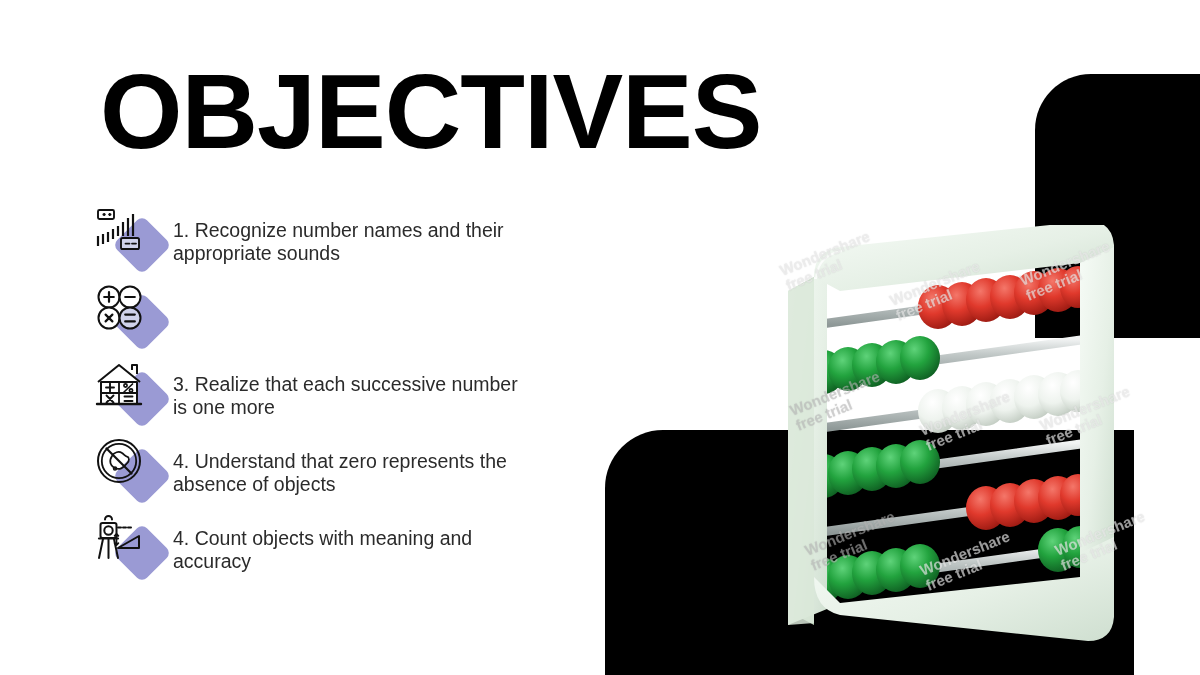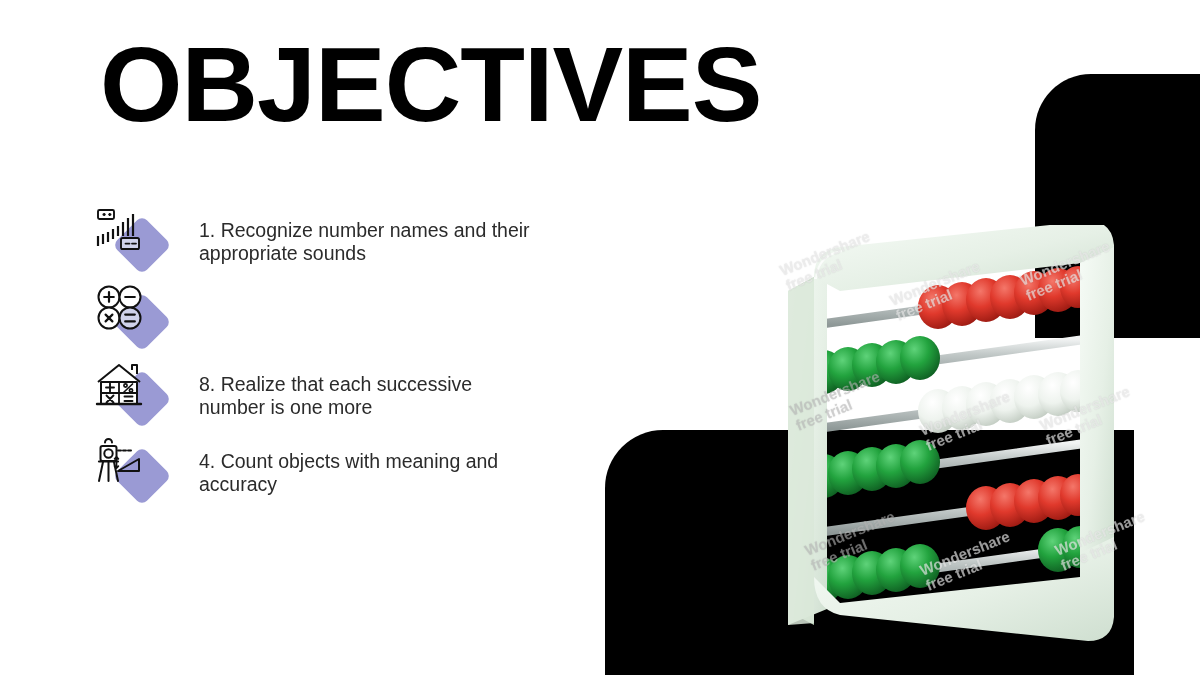--- a/index.html
+++ b/index.html
@@ -37,21 +37,21 @@
     width: 529px;
     height: 245px;
     background: #000000;
     border-top-left-radius: 58px;
   }
 
   
   .title {
     position: absolute;
     left: 100px;
-    top: 29px;
+    top: 56px;
     font-size: 106px;
     line-height: 1.05;
     font-weight: 700;
     letter-spacing: -1px;
     color: #000000;
     font-family: "Liberation Sans", sans-serif;
     margin: 0;
     white-space: nowrap;
   }
 
@@ -86,21 +86,21 @@
   }
   .icon-svg {
     position: absolute;
     left: 0;
     top: 0;
     width: 56px;
     height: 56px;
   }
   .obj-text {
     margin-top: 13px;
-    margin-left: 32px;
+    margin-left: 6px;
     font-size: 19.5px;
     line-height: 1.16;
     color: #2b2b2b;
     font-family: "Liberation Sans", sans-serif;
     max-width: 352px;
   }
 
   
   .abacus-wrap {
     position: absolute;
@@ -201,23 +201,38 @@
             <g stroke-width="1.7">
               <circle cx="30.5" cy="25.5" r="1.6" fill="none"></circle>
               <circle cx="36" cy="30.5" r="1.6" fill="none"></circle>
               <path d="M37.5 24 L29 32" stroke-linecap="round"></path>
             </g>
             <path d="M11.5 35.5l7 7M18.5 35.5l-7 7" stroke-width="1.9" stroke-linecap="round"></path>
             <path d="M29.5 36.5h8M29.5 41h8" stroke-width="1.9" stroke-linecap="round"></path>
           </g>
         </svg>
       </div>
-      <div class="obj-text">8. Realize that each successive number is one more</div>
-    </div>
-
+      <div class="obj-text">3. Realize that each successive number is one more</div>
+    </div>
+
+    <div class="obj-item">
+      <div class="obj-icon-wrap">
+        <div class="diamond"></div>
+        <svg class="icon-svg" viewBox="0 0 56 56">
+          <g fill="none" stroke="#111" stroke-width="2" stroke-linecap="round" stroke-linejoin="round">
+            <circle cx="24" cy="24" r="21"></circle>
+            <circle cx="24" cy="24" r="17.2" stroke-width="1.8"></circle>
+            <path d="M11.5 11.5 L36.5 36.5" stroke-width="2.2"></path>
+            <path d="M17 19c2-4 7-5 10-3 2.4 1.6 3 3.2 5 3.6 2.6.5 2.3 4.2.4 6.2-2.2 2.3-4 5.4-7.6 6-4 .7-8.2-1.8-9.3-5.6-.8-2.8.3-5.3 1.5-7.2Z" stroke-width="1.7"></path>
+            <circle cx="20" cy="31.5" r="1.5" stroke-width="1.5"></circle>
+          </g>
+        </svg>
+      </div>
+      <div class="obj-text">4. Understand that zero represents the absence of objects</div>
+    </div>
 
     <div class="obj-item">
       <div class="obj-icon-wrap">
         <div class="diamond"></div>
         <svg class="icon-svg" viewBox="0 0 56 56">
           <g fill="none" stroke="#111" stroke-width="2" stroke-linecap="round" stroke-linejoin="round">
             <path d="M10 5.5a3.5 3.5 0 0 1 7 0"></path>
             <rect x="5.5" y="9" width="16" height="15" rx="2"></rect>
             <circle cx="13.5" cy="16.5" r="4.2"></circle>
             <path d="M4 24.5h19" stroke-width="2.2"></path>

